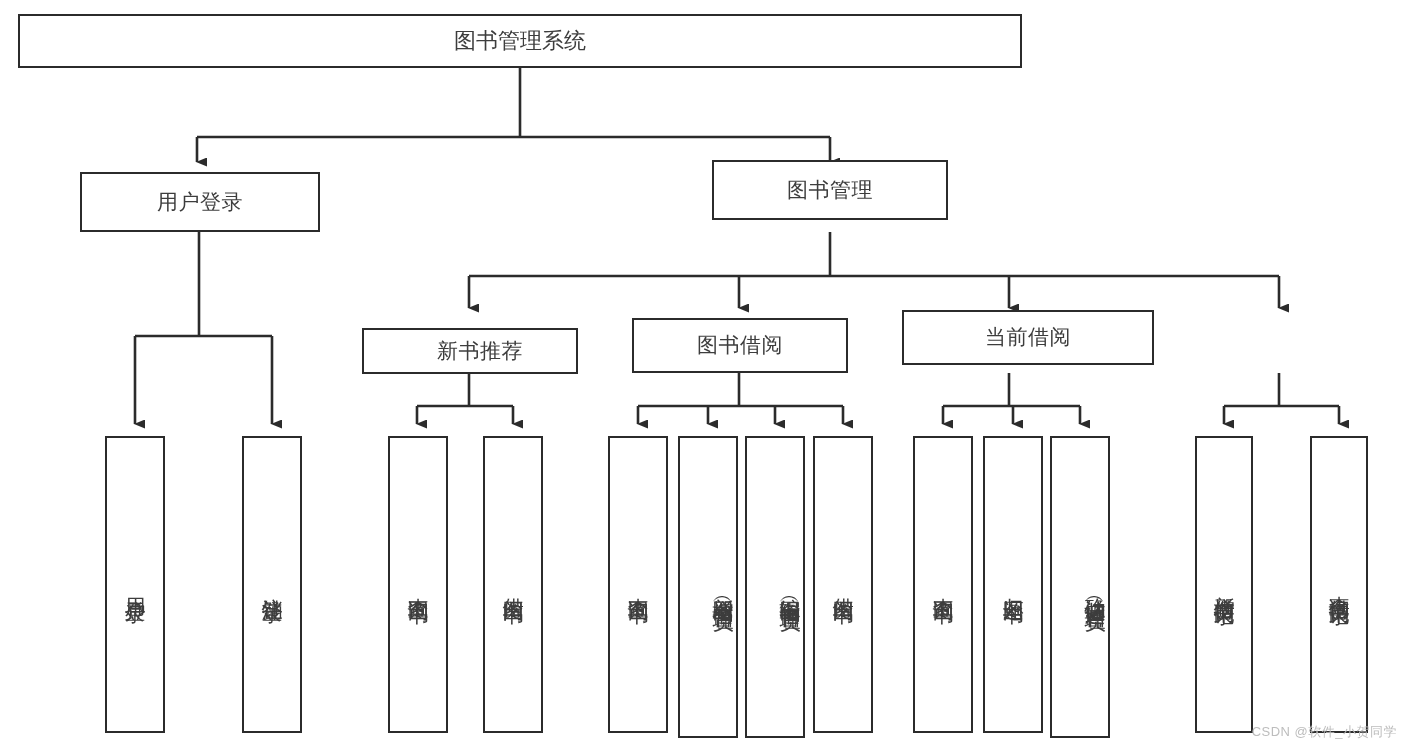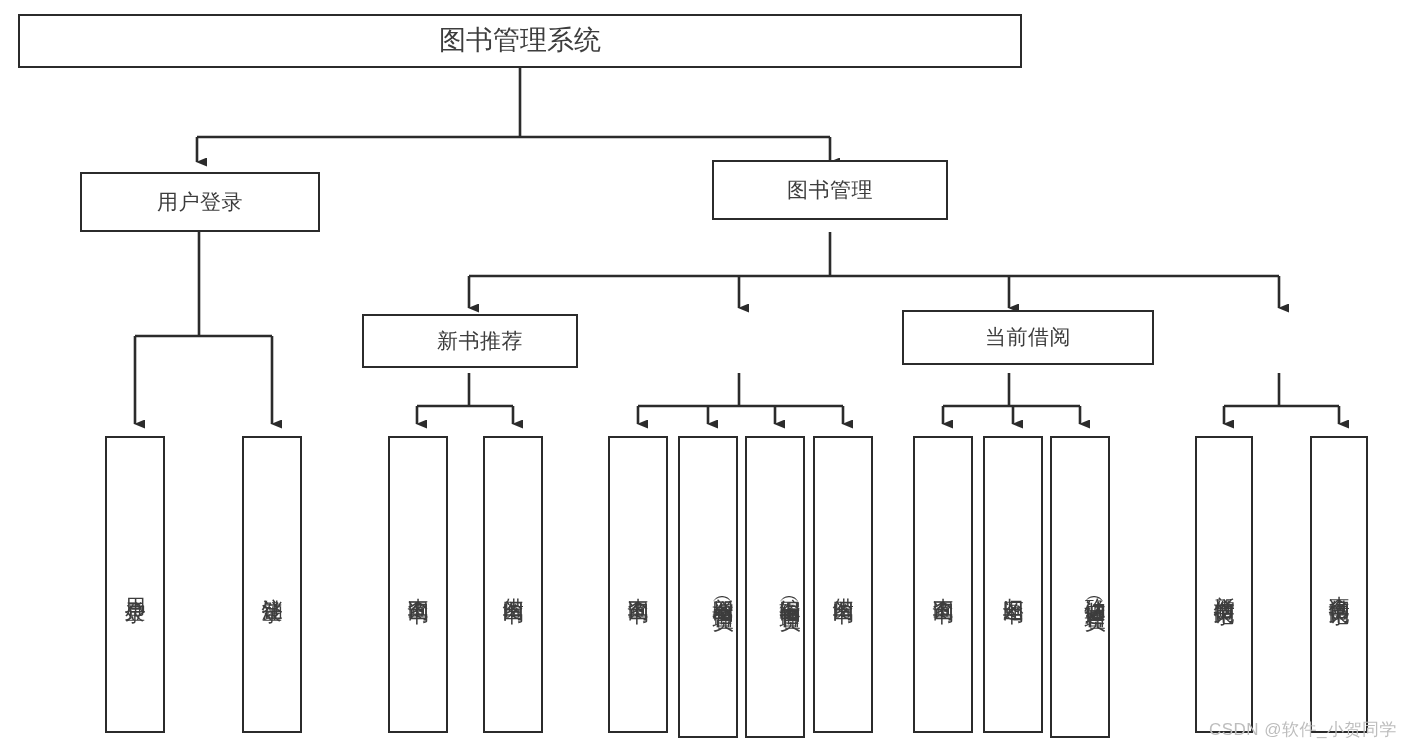--- a/index.html
+++ b/index.html
@@ -33,42 +33,42 @@
     align-items: center;
     justify-content: center;
     color: #3d3d3d;
     line-height: 1.25;
   }
   .node-h {
     font-size: 21px;
     letter-spacing: 0.5px;
   }
   .node-root {
-    font-size: 27px;
+    font-size: 22px;
     text-align: right;
   }
   .node-v {
     writing-mode: vertical-rl;
     text-orientation: upright;
     font-size: 21px;
     letter-spacing: 2px;
     align-items: flex-start;
     justify-content: center;
     padding-top: 6px;
     overflow: hidden;
   }
   .node-v.centered {
     align-items: center;
     padding-top: 0;
   }
   .watermark {
     position: absolute;
     right: 8px;
     bottom: 6px;
-    font-size: 17px;
+    font-size: 13px;
     color: #bdbdbd;
     white-space: nowrap;
     letter-spacing: 0.5px;
   }
 </style>
 </head>
 <body>
 
 <div id="diagram-root">
 
@@ -120,21 +120,22 @@
       <path d="M1224,406 L1224,424" marker-end="url(#arrow)"></path>
       <path d="M1339,406 L1339,424" marker-end="url(#arrow)"></path>
     </g>
   </svg>
 
   <div class="node node-root" style="left:18px; top:14px; width:1004px; height:54px;">图书管理系统</div>
 
   <div class="node node-h" style="left:80px; top:172px; width:240px; height:60px;">用户登录</div>
   <div class="node node-h" style="left:712px; top:160px; width:236px; height:60px;">图书管理</div>
 
-  <div class="node node-h" style="left:362px; top:314px; width:216px; height:54px;padding-left:20px;">新书推荐</div>
+  <div class="node node-h" style="left:362px; top:328px; width:216px; height:46px;padding-left:20px;">新书推荐</div>
+  <div class="node node-h" style="left:632px; top:318px; width:216px; height:55px;">图书借阅</div>
   <div class="node node-h" style="left:902px; top:310px; width:252px; height:55px;">当前借阅</div>
 
   <div class="node node-v centered" style="left:105px; top:436px; width:60px; height:297px;">用户登录</div>
   <div class="node node-v centered" style="left:242px; top:436px; width:60px; height:297px;">注销登录</div>
 
   <div class="node node-v centered" style="left:388px; top:436px; width:60px; height:297px;">查询图书</div>
   <div class="node node-v centered" style="left:483px; top:436px; width:60px; height:297px;">借阅图书</div>
 
   <div class="node node-v centered" style="left:608px; top:436px; width:60px; height:297px;">查询图书</div>
   <div class="node node-v" style="left:678px; top:436px; width:60px; height:302px;">新增图书（管理员）</div>

